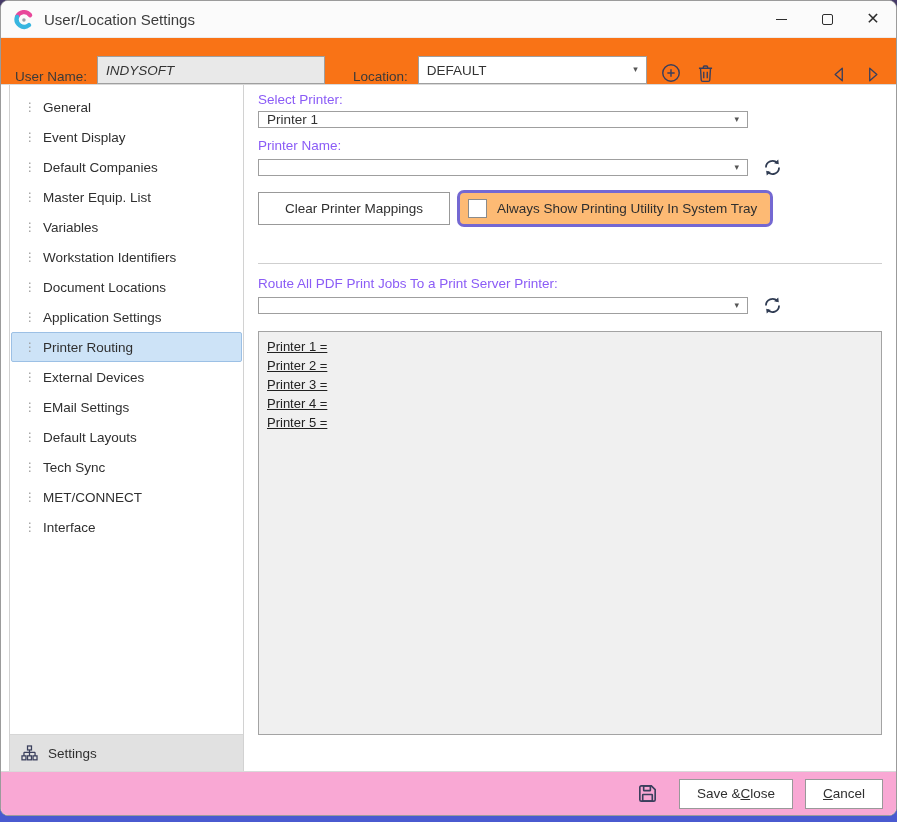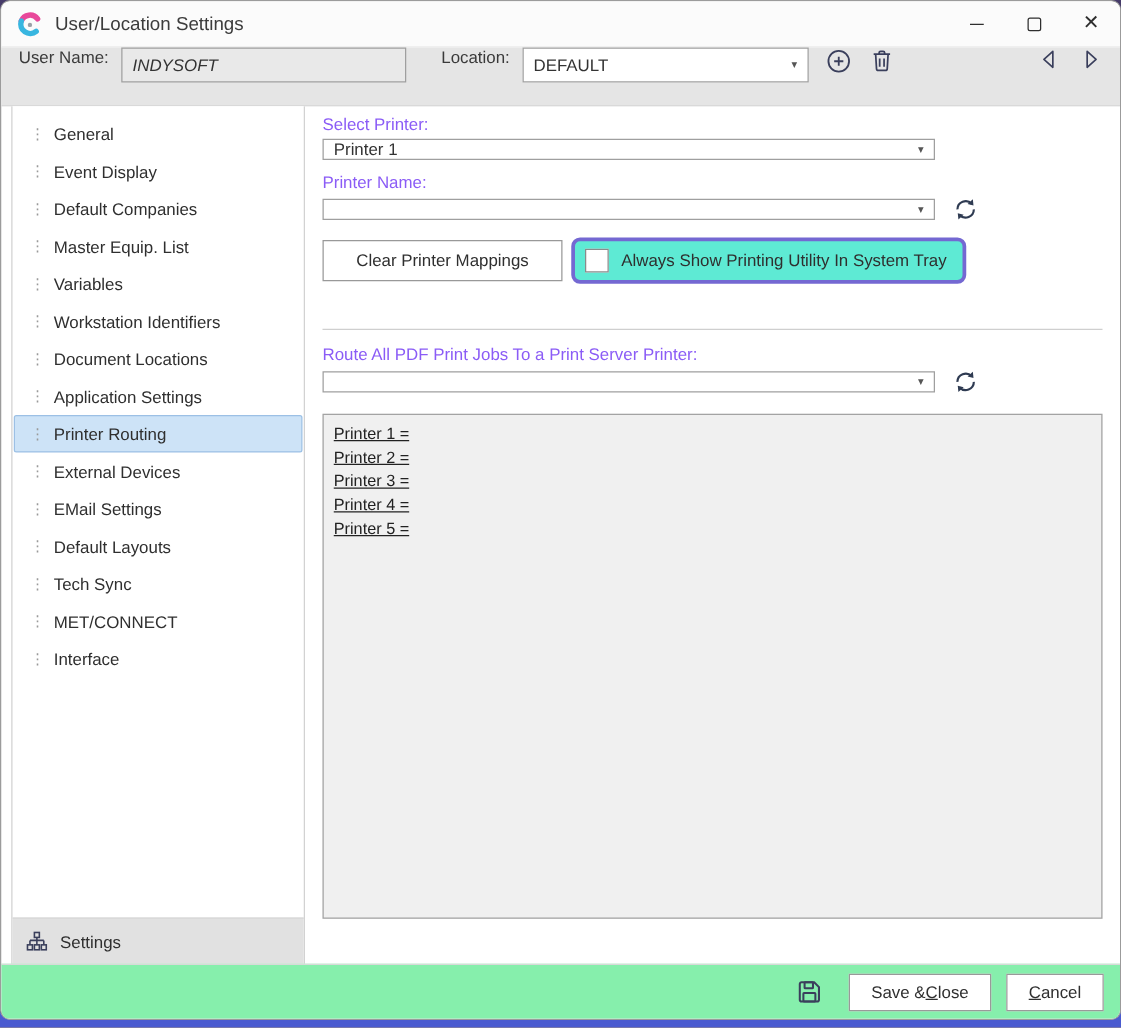--- a/index.html
+++ b/index.html
@@ -21,22 +21,22 @@
     background:#fbfbfb; border-bottom:1px solid #ececec; }
   .app-logo { width:21px; height:21px; margin-right:10px; flex:0 0 auto; }
   .title-text { font-size:15px; color:#3c3c3c; }
   .win-controls { margin-left:auto; display:flex; height:100%; }
   .win-btn { width:46px; height:100%; display:flex; align-items:center; justify-content:center;
     cursor:default; color:#2e2e2e; }
   .min-glyph { display:block; width:11px; height:0; border-top:1.4px solid #2e2e2e; }
   .max-glyph { display:block; width:11px; height:11px; border:1.4px solid #2e2e2e; border-radius:2px; }
   .close-glyph { font-size:16px; line-height:1; }
   
-  .toolbar { height:47px; flex:0 0 47px; display:flex; align-items:flex-start; padding:0 14px;
-    border-bottom:1px solid #d9d9d9; background:#e5e5e5; }
+  .toolbar { height:47px; flex:0 0 47px; display:flex; align-items:flex-end; padding:0 14px;
+    border-bottom:1px solid #d9d9d9; background:#f97316; }
   .tb-label { font-size:13.5px; color:#3a3a3a; }
   .input-box { width:228px; height:28px; margin-left:10px; border:1px solid #9f9f9f;
     background:#e9e9e9; display:flex; align-items:center; padding:0 8px; font-size:13.5px; color:#333;font-style:italic; }
   .combo { position:relative; height:28px; border:1px solid #9f9f9f; background:#fff;
     display:flex; align-items:center; padding:0 24px 0 8px; font-size:13.5px; color:#333; }
   .combo .caret { position:absolute; right:8px; top:50%; transform:translateY(-52%);
     font-size:9px; color:#555; line-height:1; }
   .tb-combo { width:229px; margin-left:10px; }
   .icon-btn { background:none; border:none; padding:0; margin-left:13px; display:flex;
     align-items:center; justify-content:center; cursor:default; }
@@ -60,31 +60,31 @@
   .field-label.spaced { margin-top:10px; }
   .wide-combo { width:490px; height:17px; }
   .combo-row { display:flex; align-items:center; gap:14px; }
   .refresh-btn { background:none; border:none; padding:0; display:flex; cursor:default; }
   .btn-row { margin-top:12px; display:flex; align-items:center; gap:7px; }
   .btn { background:#fff; border:1px solid #999; font-size:13.5px; color:#2f2f2f;
     display:inline-flex; align-items:center; justify-content:center; cursor:default;
     font-family:"Liberation Sans","DejaVu Sans",sans-serif; }
   .clear-btn { width:192px; height:33px; }
   .focus-wrap { display:inline-flex; align-items:center; gap:10px;
-    border:3px solid #7468d2; border-radius:7px; padding:6px 13px 6px 8px; background:#5eead4; }
+    border:3px solid #7468d2; border-radius:7px; padding:6px 13px 6px 8px; background:#fdba74; }
   .checkbox { width:19px; height:19px; background:#fff; border:1px solid #8b8b8b; flex:0 0 auto; }
   .cb-label { font-size:13.5px; color:#2f2f2f; white-space:nowrap; }
   .divider { border:none; border-top:1px solid #cfcfcf; margin-top:36px; }
   .route-label { margin-top:12px; }
   .map-box { margin-top:15px; width:100%; height:404px; border:1px solid #a3a3a3;
     background:#f0f0f0; padding:5px 8px; font-size:13px; line-height:19px; color:#222;
     white-space:pre; overflow:hidden;text-decoration:underline; }
   
   .footer { height:44px; flex:0 0 44px; border-top:1px solid #d9d9d9; display:flex;
-    align-items:center; justify-content:flex-end; gap:12px; padding:0 13px; background:#86efac; }
+    align-items:center; justify-content:flex-end; gap:12px; padding:0 13px; background:#f9a8d4; }
   .footer-btn { height:30px; padding:0 17px; }
   .key-underline { text-decoration:underline; }
   .save-icon-btn { background:none; border:none; padding:0; margin-right:8px; display:flex; cursor:default; }
 </style>
 </head>
 <body>
 
 <div class="desktop">
   <div class="bottom-strip"></div>
 

